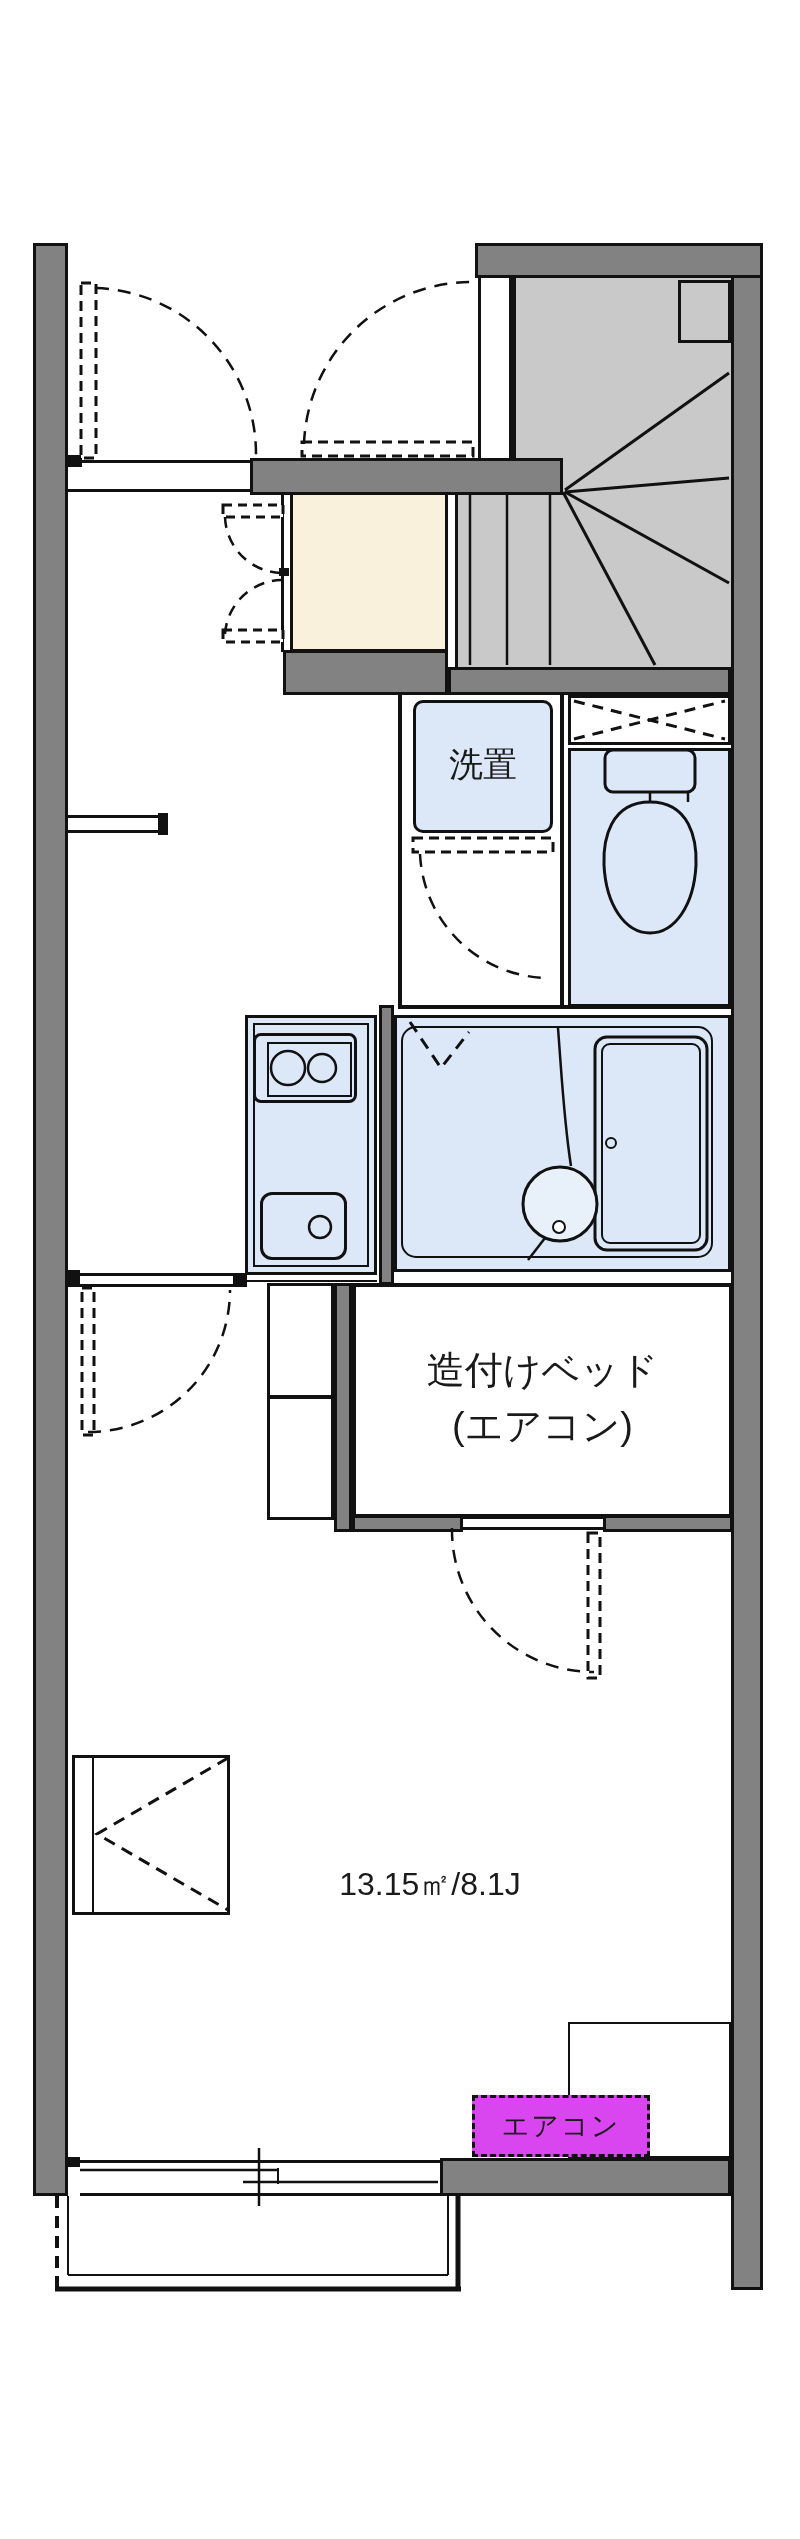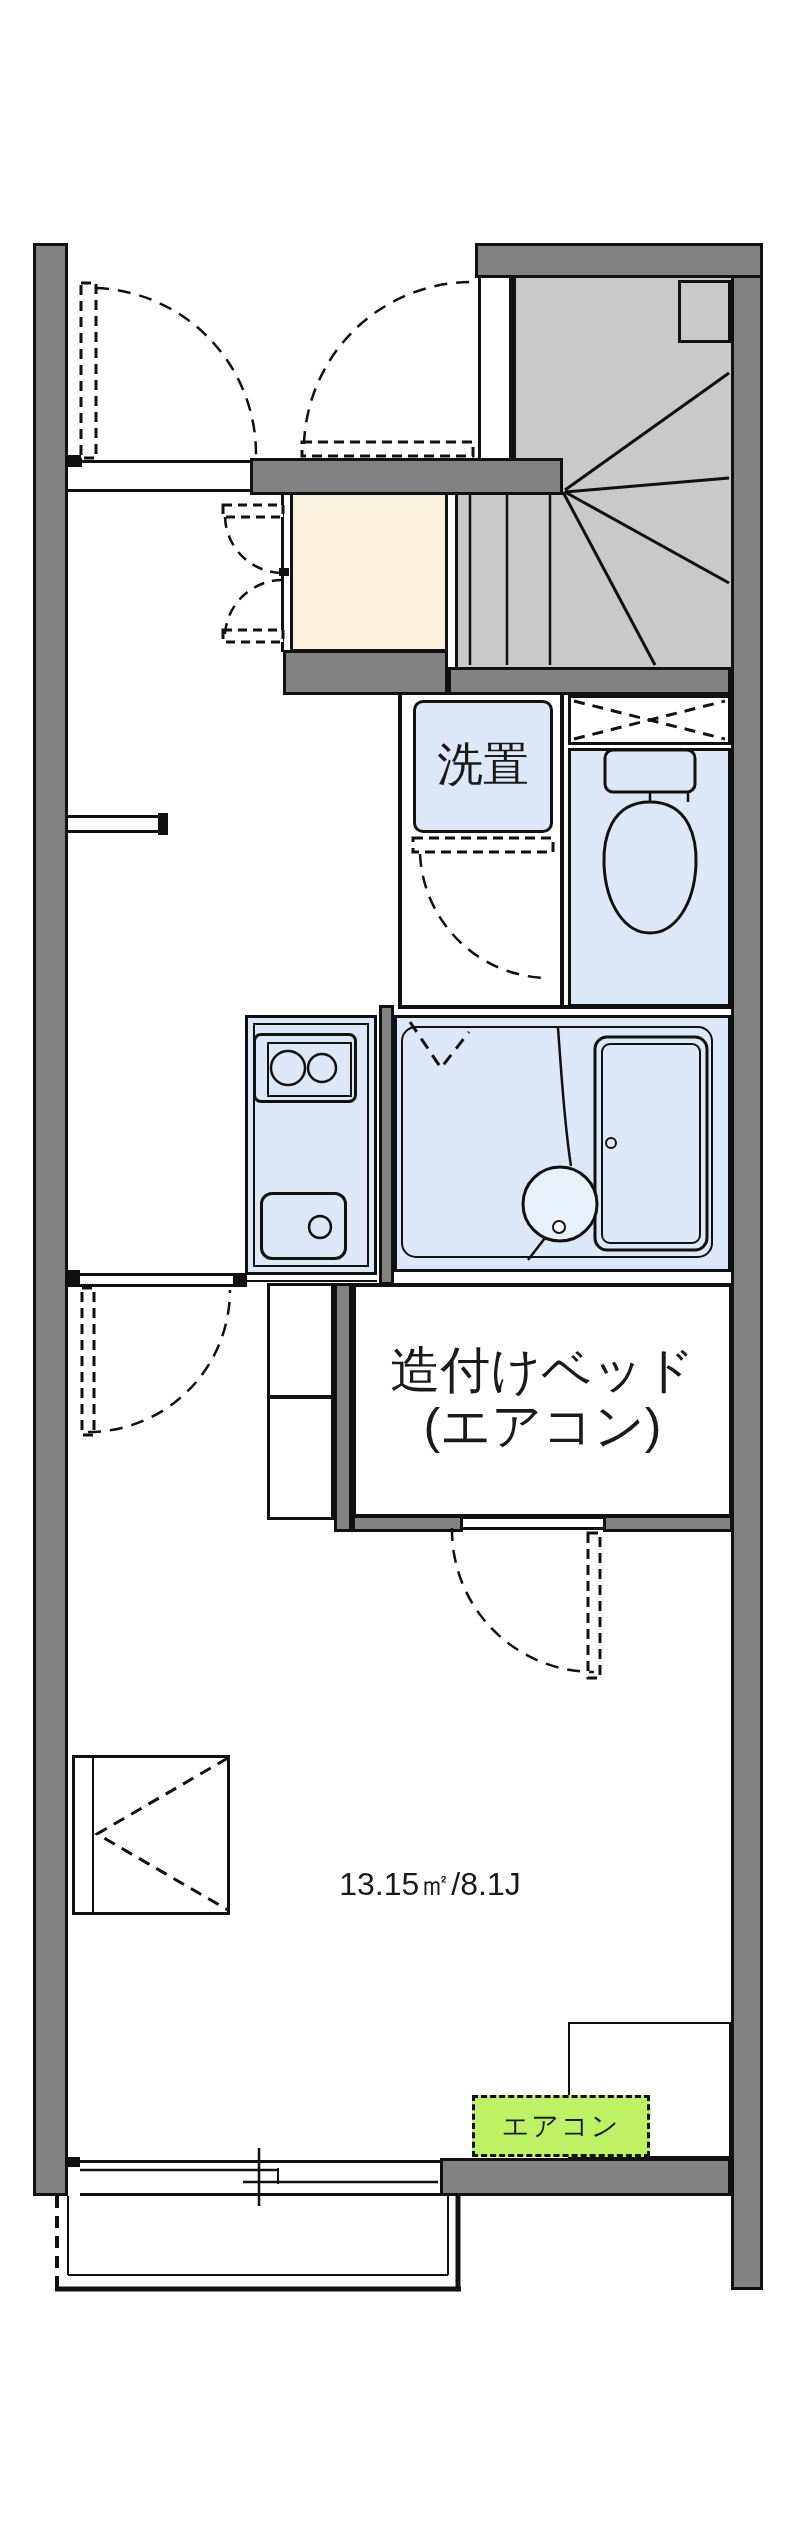--- a/index.html
+++ b/index.html
@@ -85,21 +85,21 @@
 
   <div class="abs" style="left:72px;top:1755px;width:158px;height:160px;border:3px solid var(--line);background:#fff;"></div>
   <div class="blk" style="left:92px;top:1758px;width:2px;height:154px;"></div>
 
   <div class="abs" style="left:568px;top:2022px;width:163px;height:136px;border:2px solid var(--line);background:#fff;"></div>
 
   <div class="band" style="left:80px;top:2160px;width:360px;height:36px;"></div>
   <div class="blk" style="left:68px;top:2157px;width:12px;height:10px;"></div>
   <div class="wall" style="left:440px;top:2158px;width:291px;height:38px;"></div>
 
-  <div class="abs" style="left:472px;top:2095px;width:178px;height:62px;border:3px dashed var(--line);background:#bef264;display:flex;align-items:center;justify-content:center;">
+  <div class="abs" style="left:472px;top:2095px;width:178px;height:62px;border:3px dashed var(--line);background:#d946ef;display:flex;align-items:center;justify-content:center;">
     <span class="abs" style="position:static;font-size:27px;letter-spacing:2px;">エアコン</span>
   </div>
 
   <svg width="800" height="2539" viewBox="0 0 800 2539">
     <g fill="none" stroke="#111">
 
       <rect x="81" y="283" width="15" height="175" stroke-width="3" stroke-dasharray="10 6" fill="#fff"></rect>
       <path d="M 96 288 A 166 166 0 0 1 256 455" stroke-width="2.5" stroke-dasharray="13 9"></path>
 
       <rect x="302" y="442" width="171" height="14" stroke-width="3" stroke-dasharray="10 6" fill="#fff"></rect>
@@ -160,22 +160,22 @@
 
       <line x1="57" y1="2196" x2="57" y2="2290" stroke-width="4" stroke-dasharray="12 8"></line>
       <line x1="55" y1="2289" x2="461" y2="2289" stroke-width="5"></line>
       <line x1="458" y1="2196" x2="458" y2="2290" stroke-width="5"></line>
       <line x1="68" y1="2275" x2="448" y2="2275" stroke-width="2"></line>
       <line x1="68" y1="2196" x2="68" y2="2275" stroke-width="2"></line>
       <line x1="448" y1="2196" x2="448" y2="2275" stroke-width="2"></line>
     </g>
   </svg>
 
-  <div class="label" style="left:413px;top:738px;width:140px;font-size:46px;line-height:52px;">洗置</div>
+  <div class="label" style="left:413px;top:738px;width:140px;font-size:34px;line-height:52px;">洗置</div>
 
-  <div class="label" style="left:352px;top:1342px;width:381px;font-size:50px;line-height:56px;">
+  <div class="label" style="left:352px;top:1342px;width:381px;font-size:38px;line-height:56px;">
     <div>造付けベッド</div>
     <div>(エアコン)</div>
   </div>
 
   <div class="label" style="left:252px;top:1858px;width:356px;font-size:32px;line-height:52px;">13.15㎡/8.1J</div>
 
 </div>
 
 </body></html>

